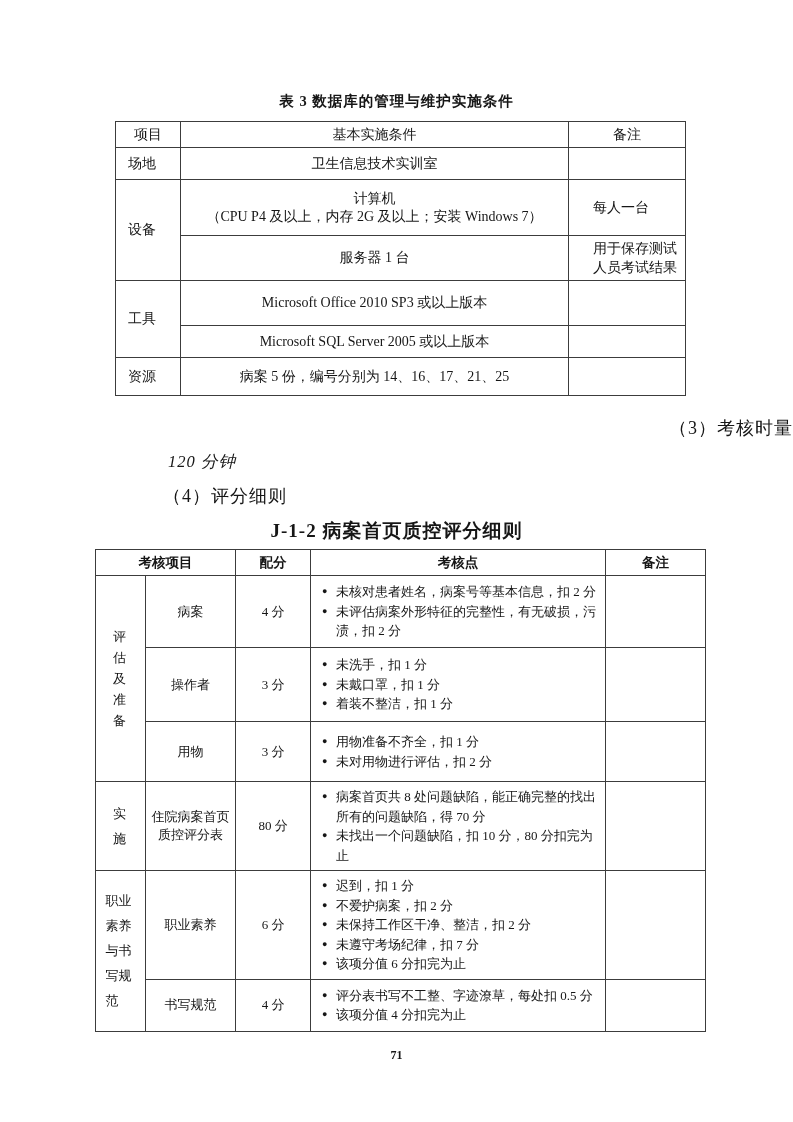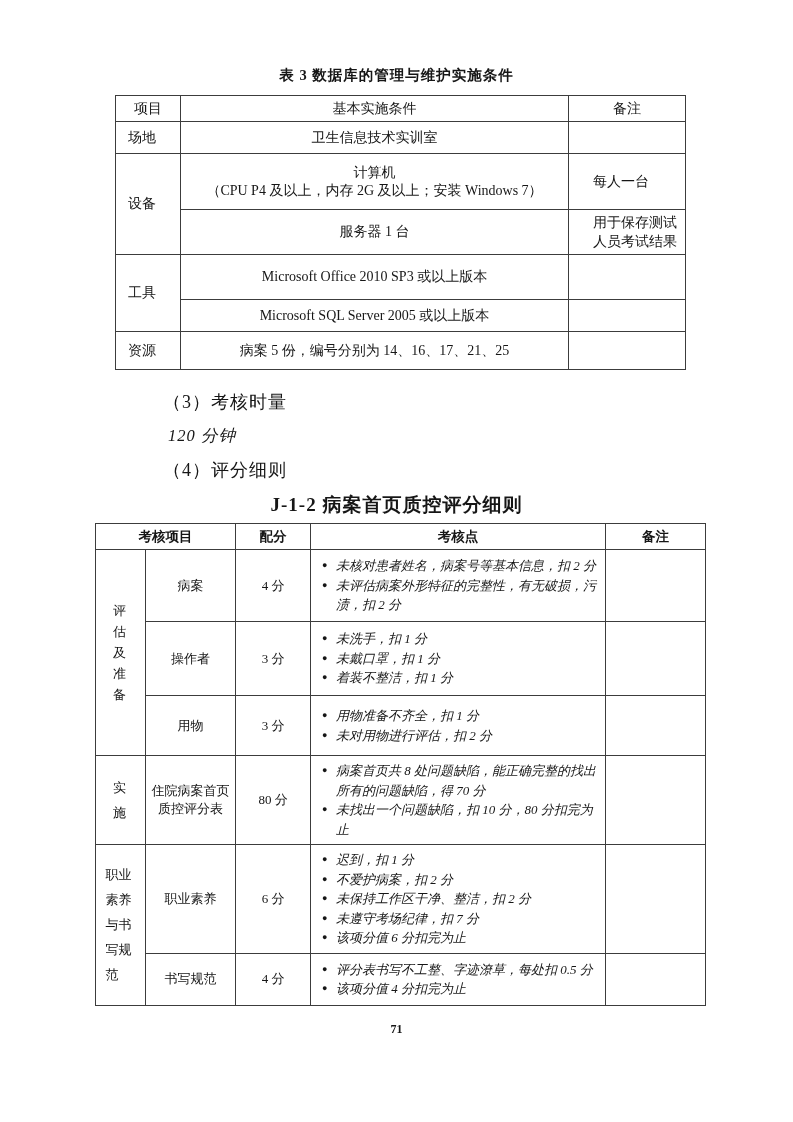--- a/index.html
+++ b/index.html
@@ -6,35 +6,35 @@
   .page {
     width:793px; height:1122px; background:#ffffff; color:#161616;
     font-family:"Liberation Serif","DejaVu Serif",serif;
     overflow:hidden; position:relative;
   }
   table { border-collapse:collapse; table-layout:fixed; }
   td { border:1px solid #3c3c3c; vertical-align:middle;margin-left:42px; }
   .center { text-align:center; }
 
   
-  .t1-title { padding-top:66px; text-align:center; font-size:14.5px; font-weight:bold; letter-spacing:1px; }
+  .t1-title { padding-top:92px; text-align:center; font-size:14.5px; font-weight:bold; letter-spacing:1px; }
   .t1 { margin:10px 0 0 115px; width:570px; }
   .t1 td { font-size:14px; padding:3px 5px; line-height:18px; }
   .t1 .item { text-align:left; padding-left:12px; }
   .t1 .note { text-align:left; padding-left:24px; line-height:19px; }
   .t1 tr.rh { height:26px; }
   .t1 tr.r1 { height:32px; }
   .t1 tr.r2 { height:56px; }
   .t1 tr.r3 { height:45px; }
   .t1 tr.r4 { height:45px; }
   .t1 tr.r5 { height:32px; }
   .t1 tr.r6 { height:38px; }
 
   
-  .para3 { margin:20px 0 0 163px; font-size:18px; letter-spacing:1px; }
+  .para3 { margin:20px 0 0 163px; font-size:18px; letter-spacing:1px;text-align:right; }
   .duration { margin:11px 0 0 168px; font-size:16.5px; font-style:italic; letter-spacing:1px; }
   .para4 { margin:11px 0 0 163px; font-size:18px; letter-spacing:1px; }
 
   
   .t2-title { margin-top:10px; text-align:center; font-size:19px; font-weight:bold; letter-spacing:1px; }
   .t2 { margin:5px 0 0 95px; width:610px; }
   .t2 td { font-size:13px; padding:2px 4px; }
   .t2 tr.hd td { font-weight:bold; text-align:center; font-size:13.5px; }
   .t2 tr.hd { height:26px; }
   .t2 tr.rr1 { height:72px; }
@@ -46,21 +46,21 @@
   .gl { text-align:left; }
   .gl .v { margin:0 auto; word-break:break-all; }
   .g1 .v { width:15px; line-height:21px; }
   .g2 .v { width:15px; line-height:25px; }
   .g3 .v { width:30px; line-height:25px; }
   .itemc { text-align:center; line-height:18px; padding:2px 9px; }
   .scorec { text-align:center; }
   .points { padding:3px 4px 3px 7px; }
   .bullet { display:flex; align-items:flex-start; line-height:19.5px; }
   .bullet .dot { flex:none; width:14px; font-size:9px; line-height:19.5px; }
-  .bullet .txt { flex:1;font-style:italic; }
+  .bullet .txt { flex:1; }
 
   .pageno { margin-top:16px; text-align:center; font-size:12px; font-weight:bold; }
 </style>
 </head>
 <body>
 
 <div class="page">
 
   <div class="t1-title">表 3 数据库的管理与维护实施条件</div>
 

